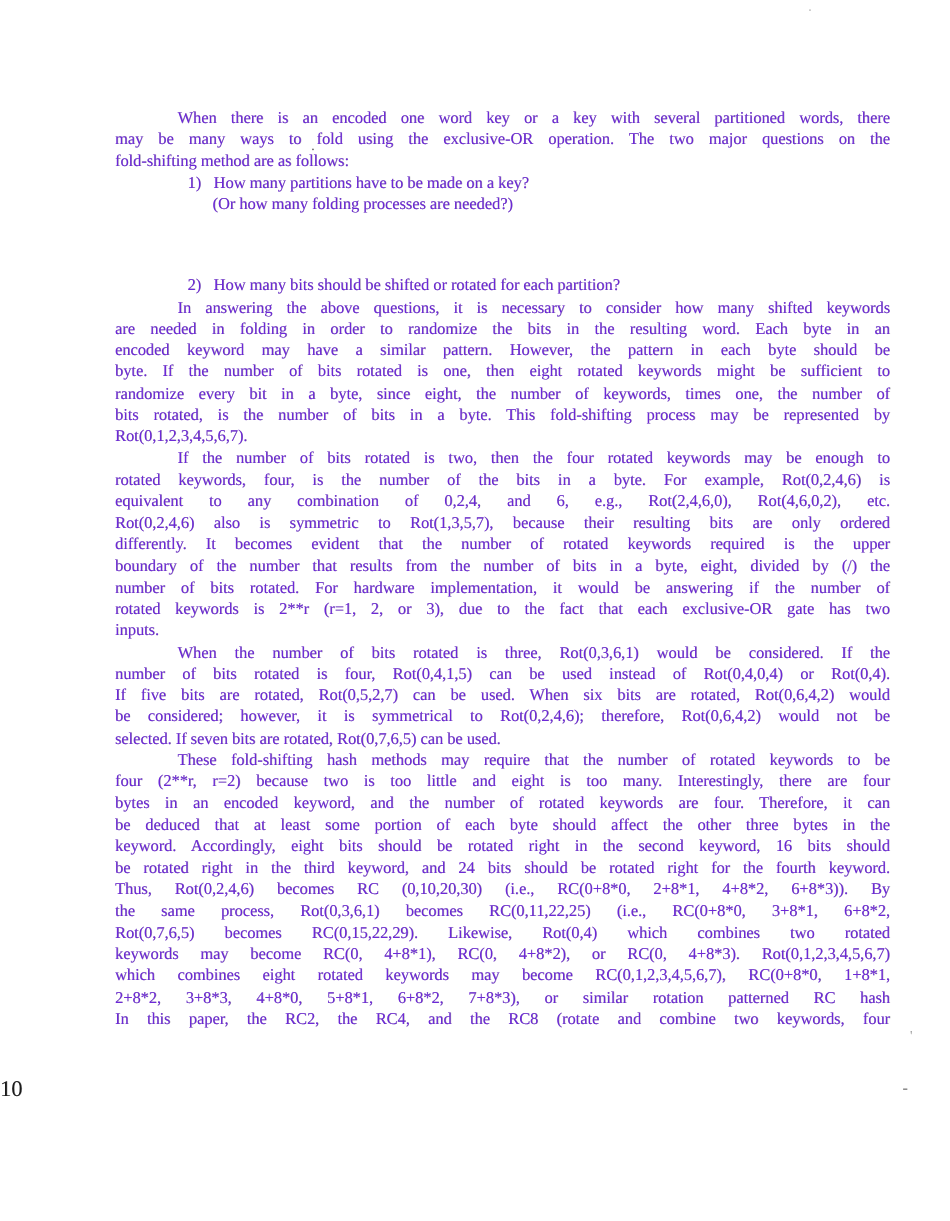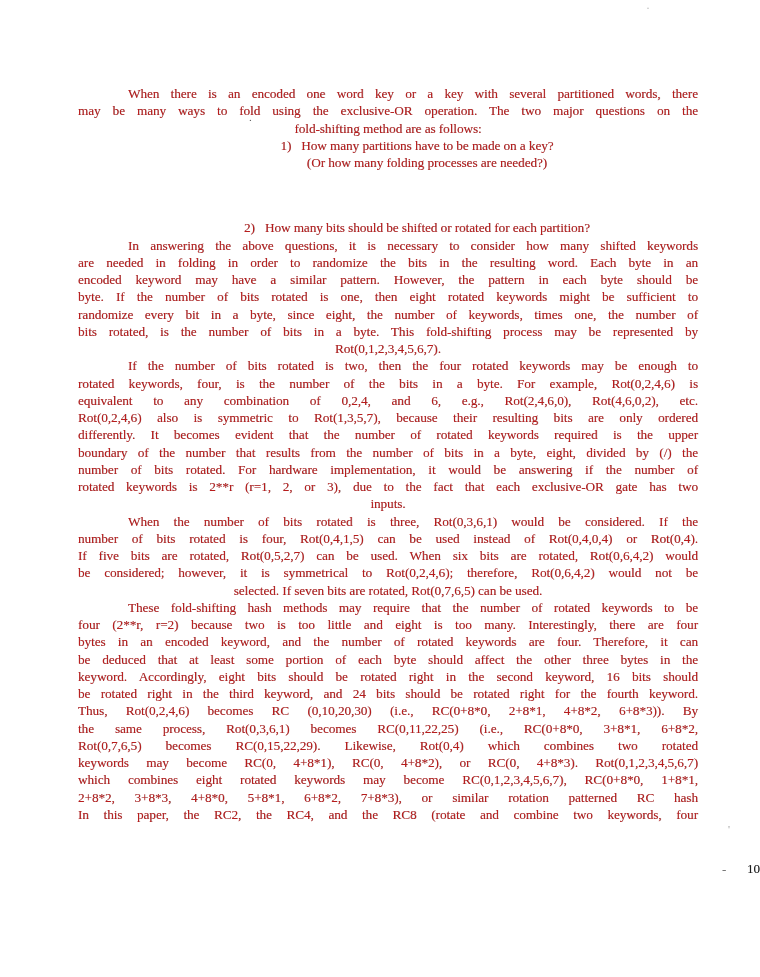--- a/index.html
+++ b/index.html
@@ -10,51 +10,50 @@
   .page {
     position: relative;
     width: 760px;
     height: 977px;
     background: #ffffff;
     overflow: hidden;
     font-family: "Liberation Serif", serif;
   }
   .textblock {
     position: absolute;
-    left: 78px;
+    left: 92px;
     top: 85px;
     width: 620px;
     font-size: 13.2px;
     line-height: 17.25px;
     letter-spacing: -0.05px;
-    color: #b91c1c;
+    color: #6d28d9;
     text-shadow: 0.3px 0 0 rgba(0,0,0,0.35);
   }
   .line {
     min-height: 17.25px;
-    text-align: center;
   }
   .line.just {
     text-align: justify;
     text-align-last: justify;
     text-justify: inter-word;
   }
   .line.first {
     text-indent: 50px;
   }
   .line.li .marker {
     padding-right: 10px;
   }
   .pageno {
     position: absolute;
     top: 861px;
     left: 0;
     width: 760px;
-    text-align: right;
-    font-size: 13px;
+    text-align: left;
+    font-size: 18px;
     color: #1b1b1b;
     text-shadow: 0.3px 0 0 rgba(0,0,0,0.35);
     font-family: "Liberation Serif", serif;
   }
   .artifact {
     position: absolute;
     font-family: "Liberation Serif", serif;
     line-height: 1;
   }
 </style>

